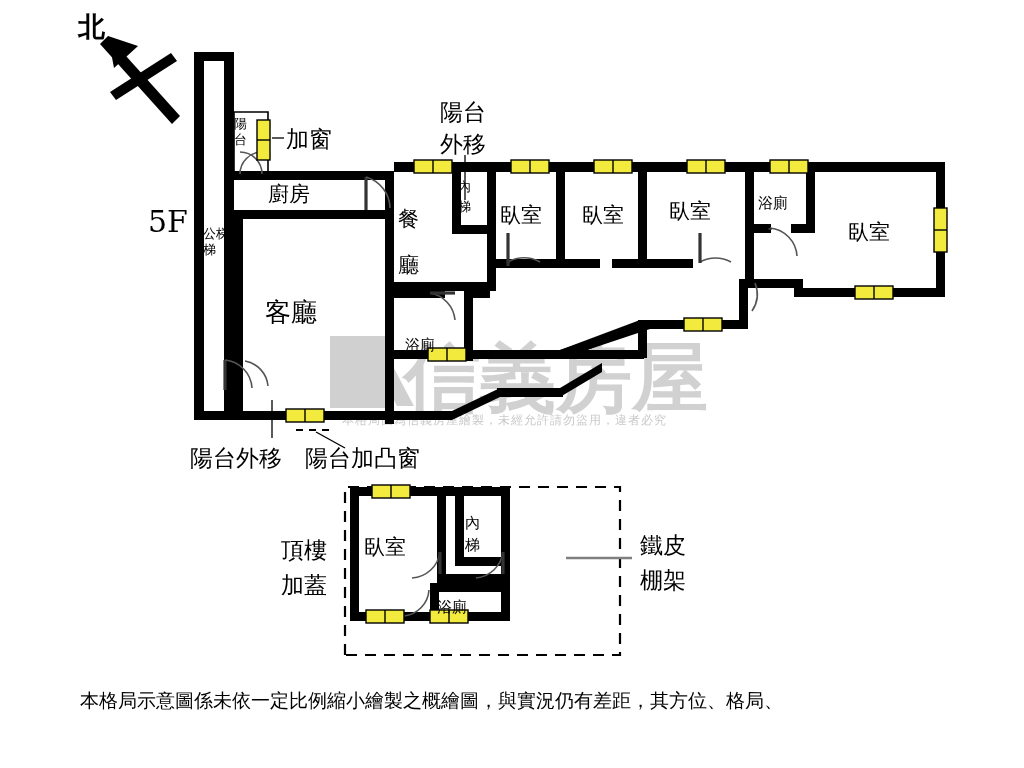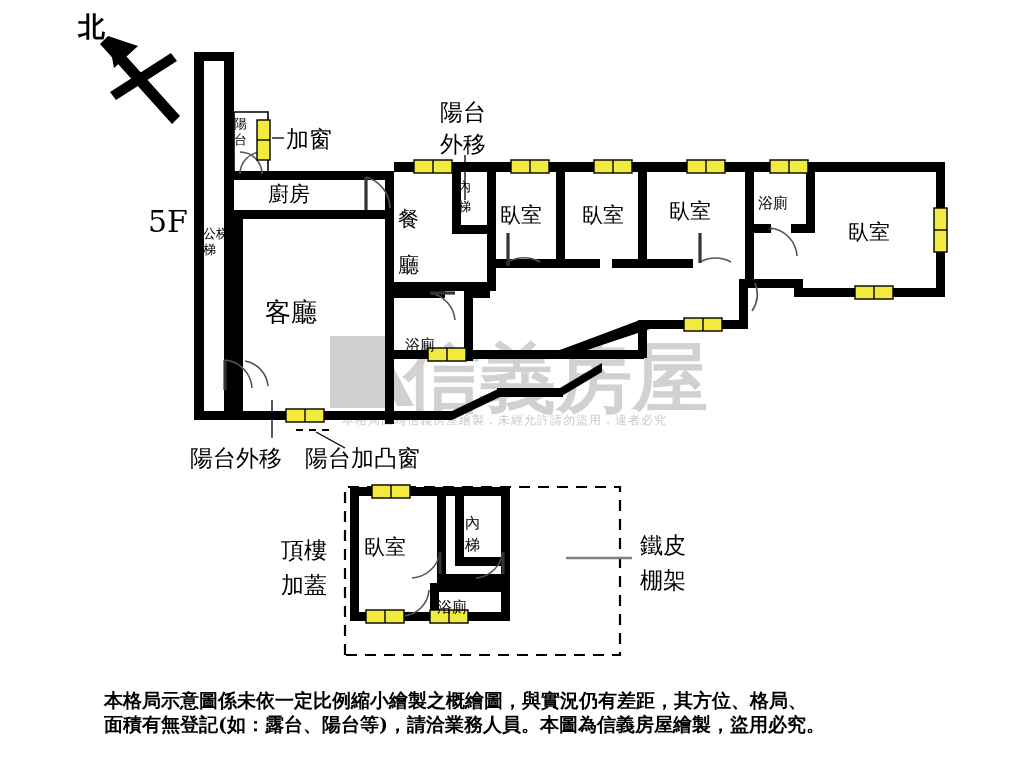--- a/index.html
+++ b/index.html
@@ -49,29 +49,28 @@
   .t-small  { font-size: 15px; }
   .t-tiny   { font-size: 13px; }
   .t-big    { font-size: 26px; }
   .t-floor  { font-family: "DejaVu Serif", "Liberation Serif", serif; font-size: 30px; }
   .t-north  { font-family: "DejaVu Serif", "Liberation Serif", serif; font-size: 27px; font-weight: bold;}
   .t-callout{ font-size: 23px; }
   .t-wm-sm  { font-size: 12px; fill: #c9c9c9; letter-spacing: 1px; }
 
   #disclaimer {
     position: absolute;
-    left: 104px;
+    left: 80px;
     top: 688px;
     width: 830px;
     font-family: "DejaVu Serif", "Liberation Serif", serif;
     font-size: 19px;
     line-height: 24px;
     color: #000000;
     text-align: left;
-    font-weight: bold;
   }
   #disclaimer div { white-space: nowrap; }
 </style>
 </head>
 <body>
 
 <div id="plan-root">
 
   <svg id="floorplan" viewBox="0 0 1024 768">
 
@@ -362,16 +361,15 @@
     <g>
       <line class="greyline" x1="566" y1="558" x2="632" y2="558"></line>
       <text class="t-callout" x="640" y="553">鐵皮</text>
       <text class="t-callout" x="640" y="588">棚架</text>
     </g>
 
   </svg>
 
   <div id="disclaimer">
     <div>本格局示意圖係未依一定比例縮小繪製之概繪圖，與實況仍有差距，其方位、格局、</div>
-    <div>面積有無登記(如：露台、陽台等)，請洽業務人員。本圖為信義房屋繪製，盜用必究。</div>
   </div>
 
 </div>
 
 </body></html>

